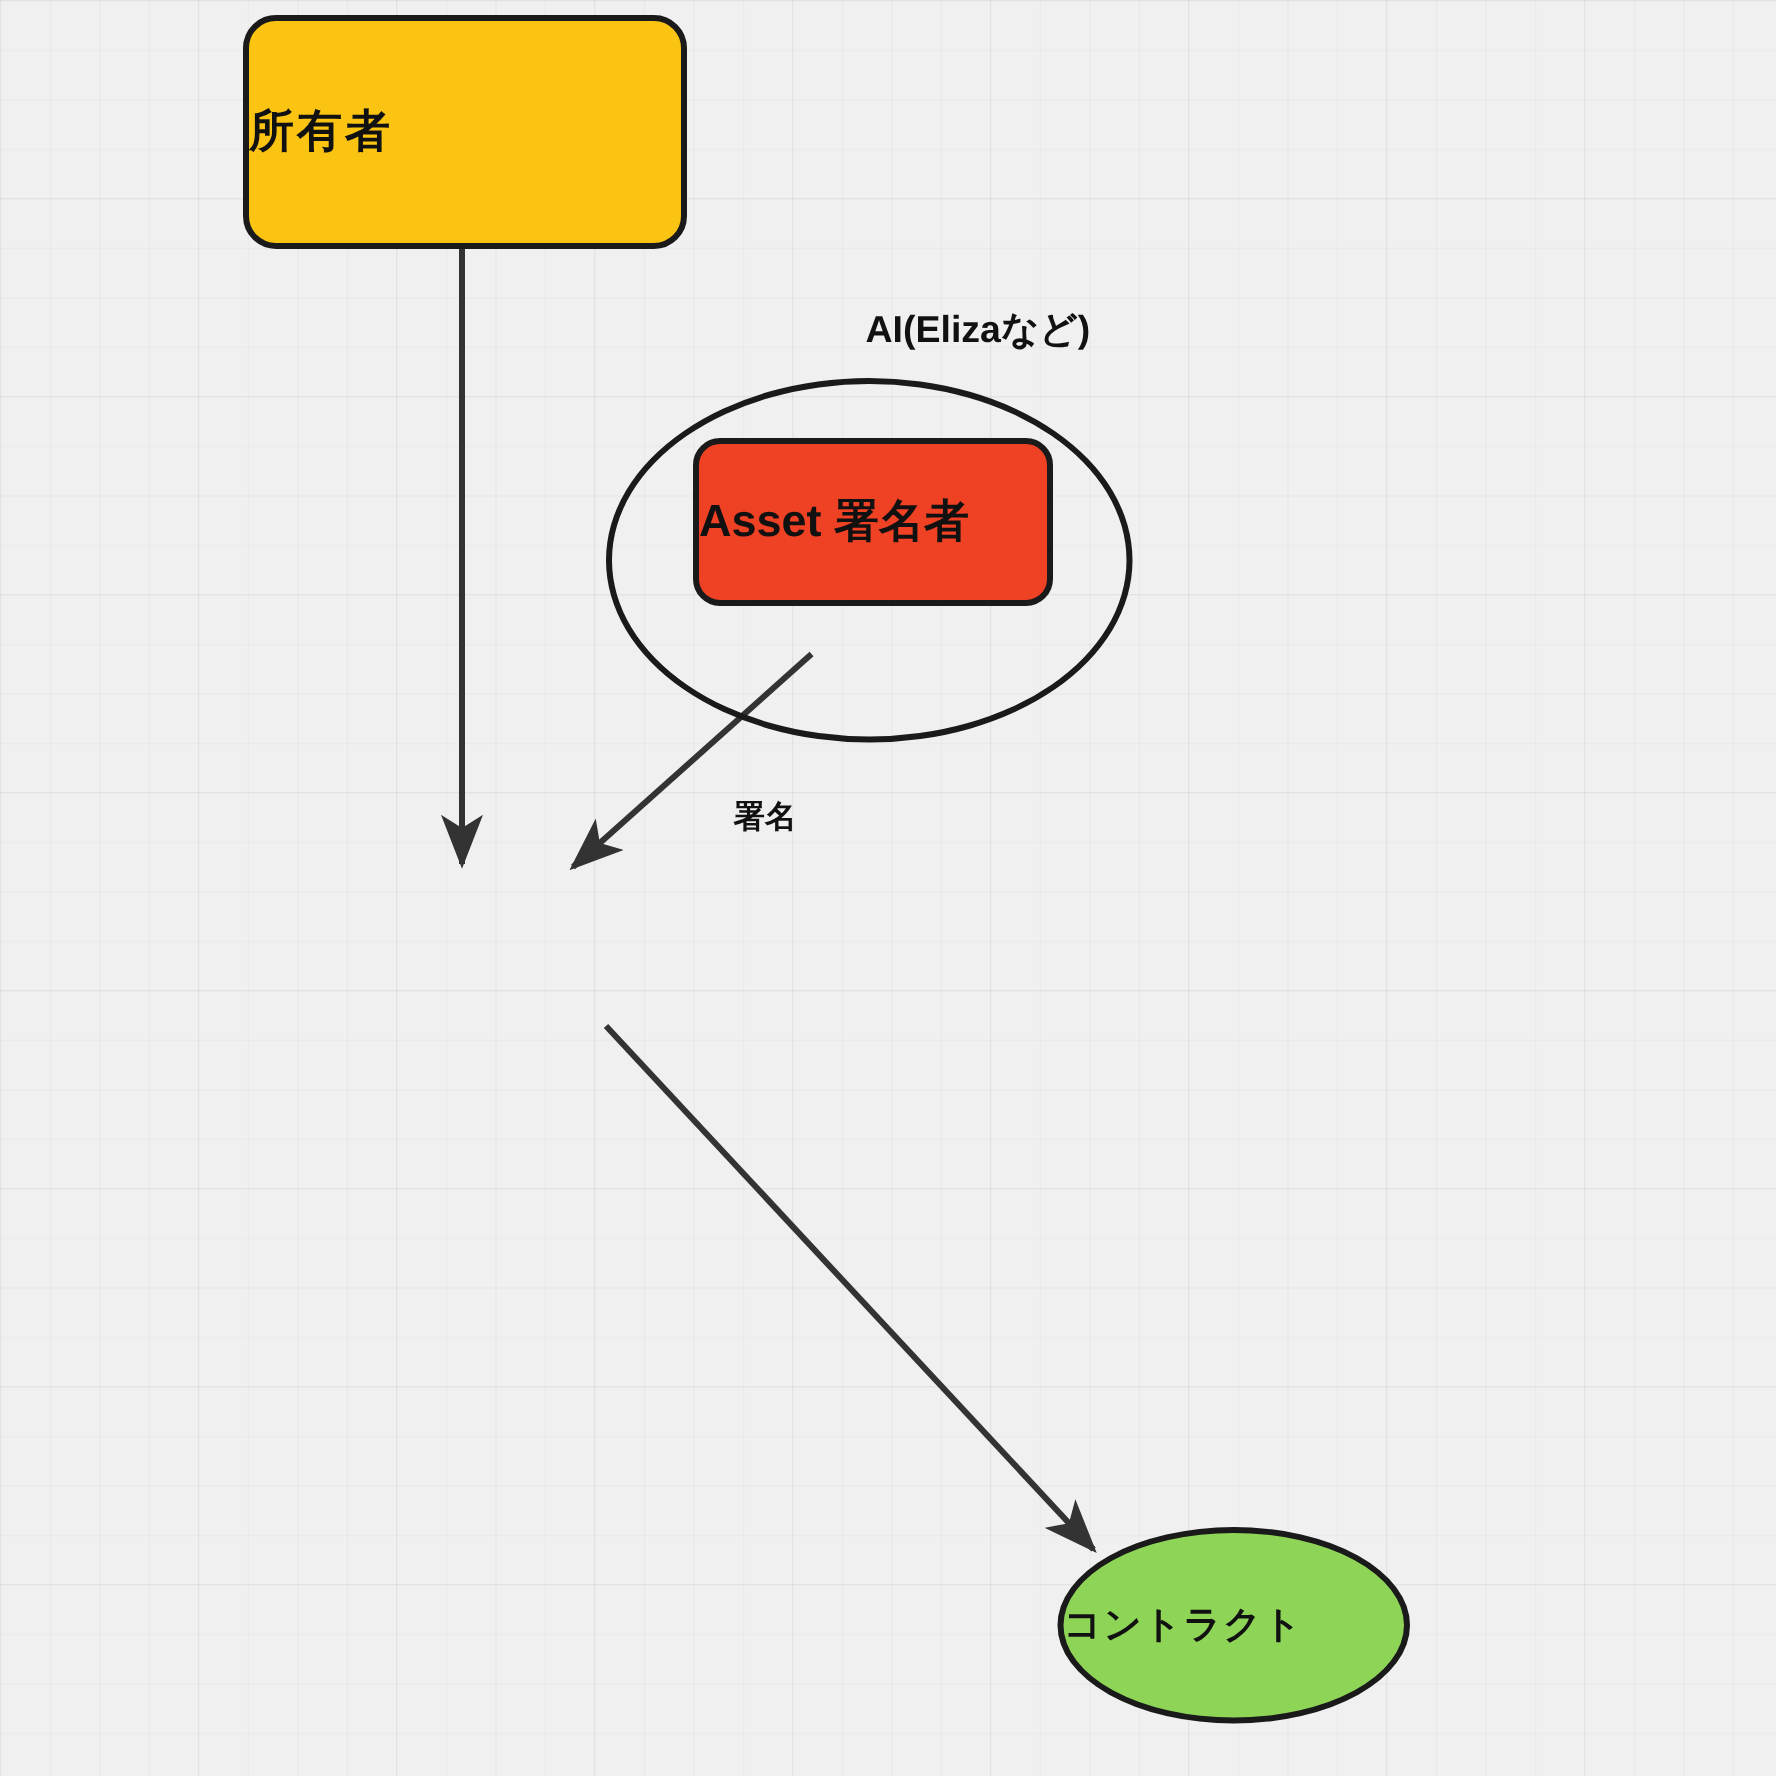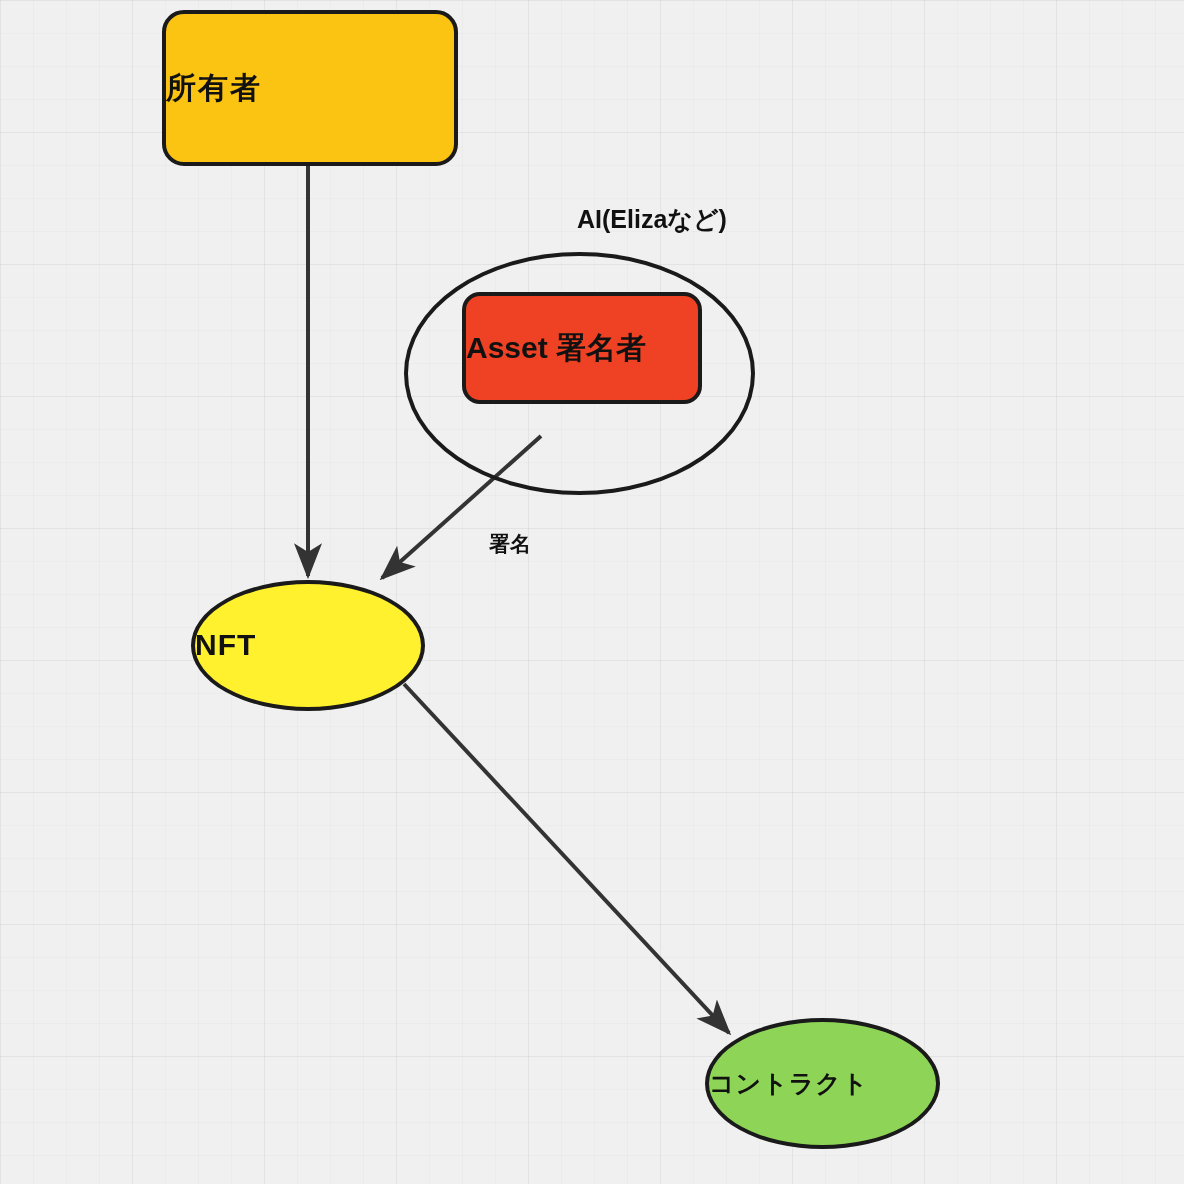--- a/index.html
+++ b/index.html
@@ -147,21 +147,18 @@
   <div class="node node-owner">
     <span>所有者</span>
   </div>
 
   <div class="node node-asset">
     <span>Asset 署名者</span>
   </div>
 
   <div class="edge-label label-sign">署名</div>
 
-  <div class="node node-nft">
-    <span>NFT</span>
-  </div>
 
   <div class="node node-contract">
     <span>コントラクト</span>
   </div>
 
 </div>
 
 </body></html>

